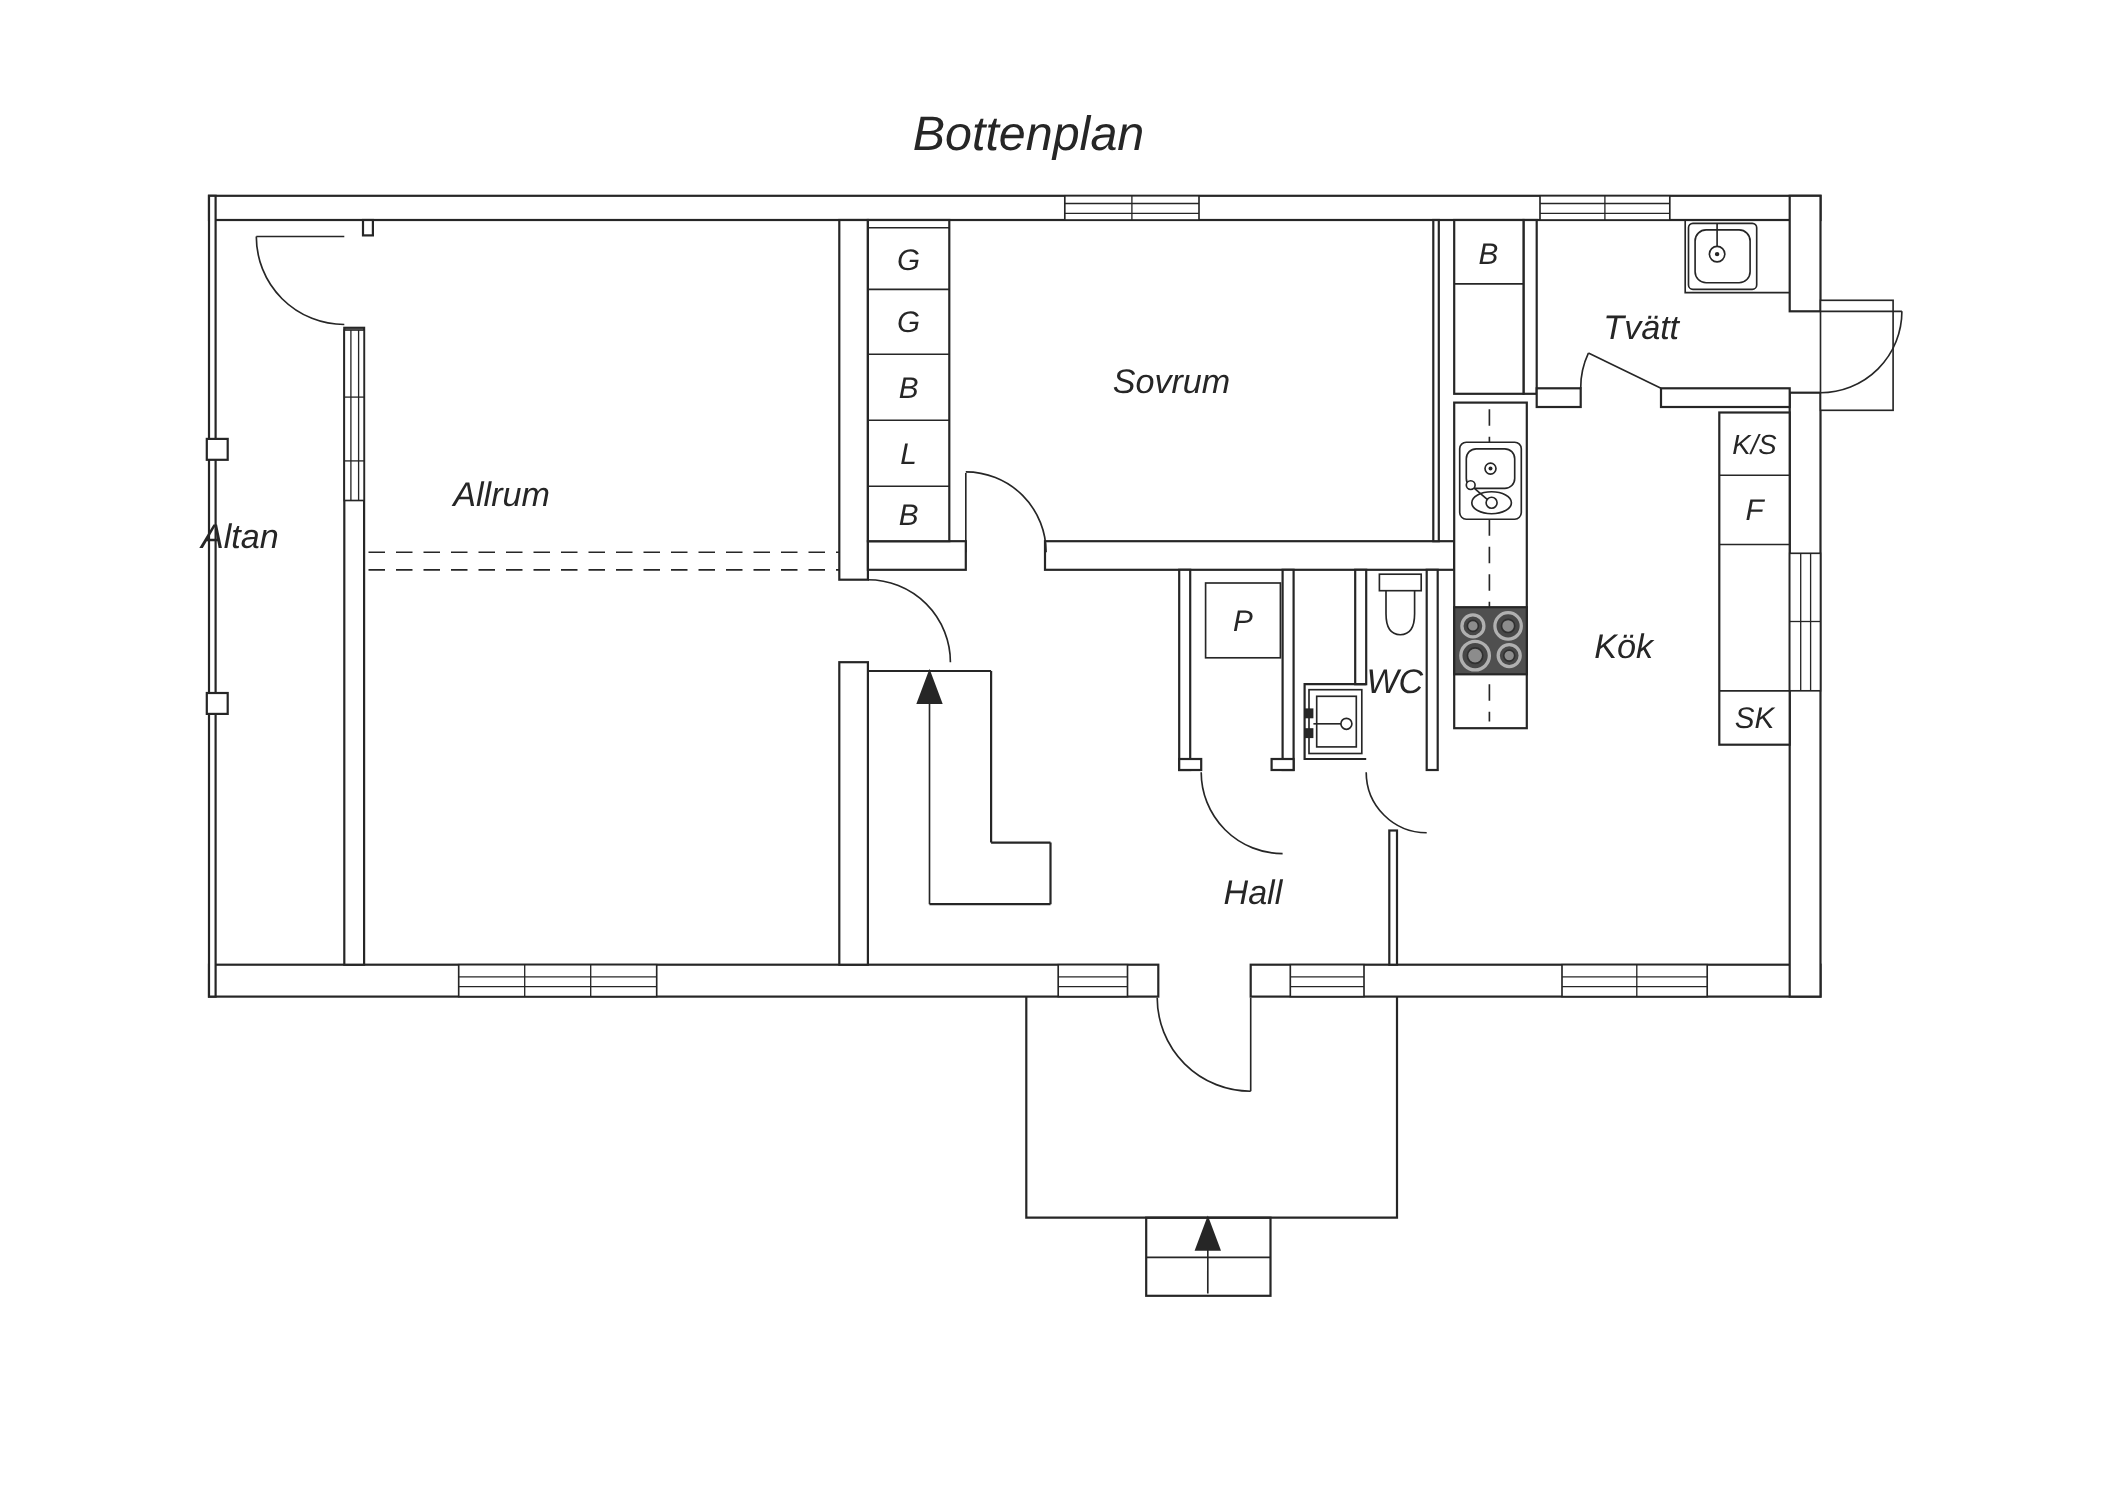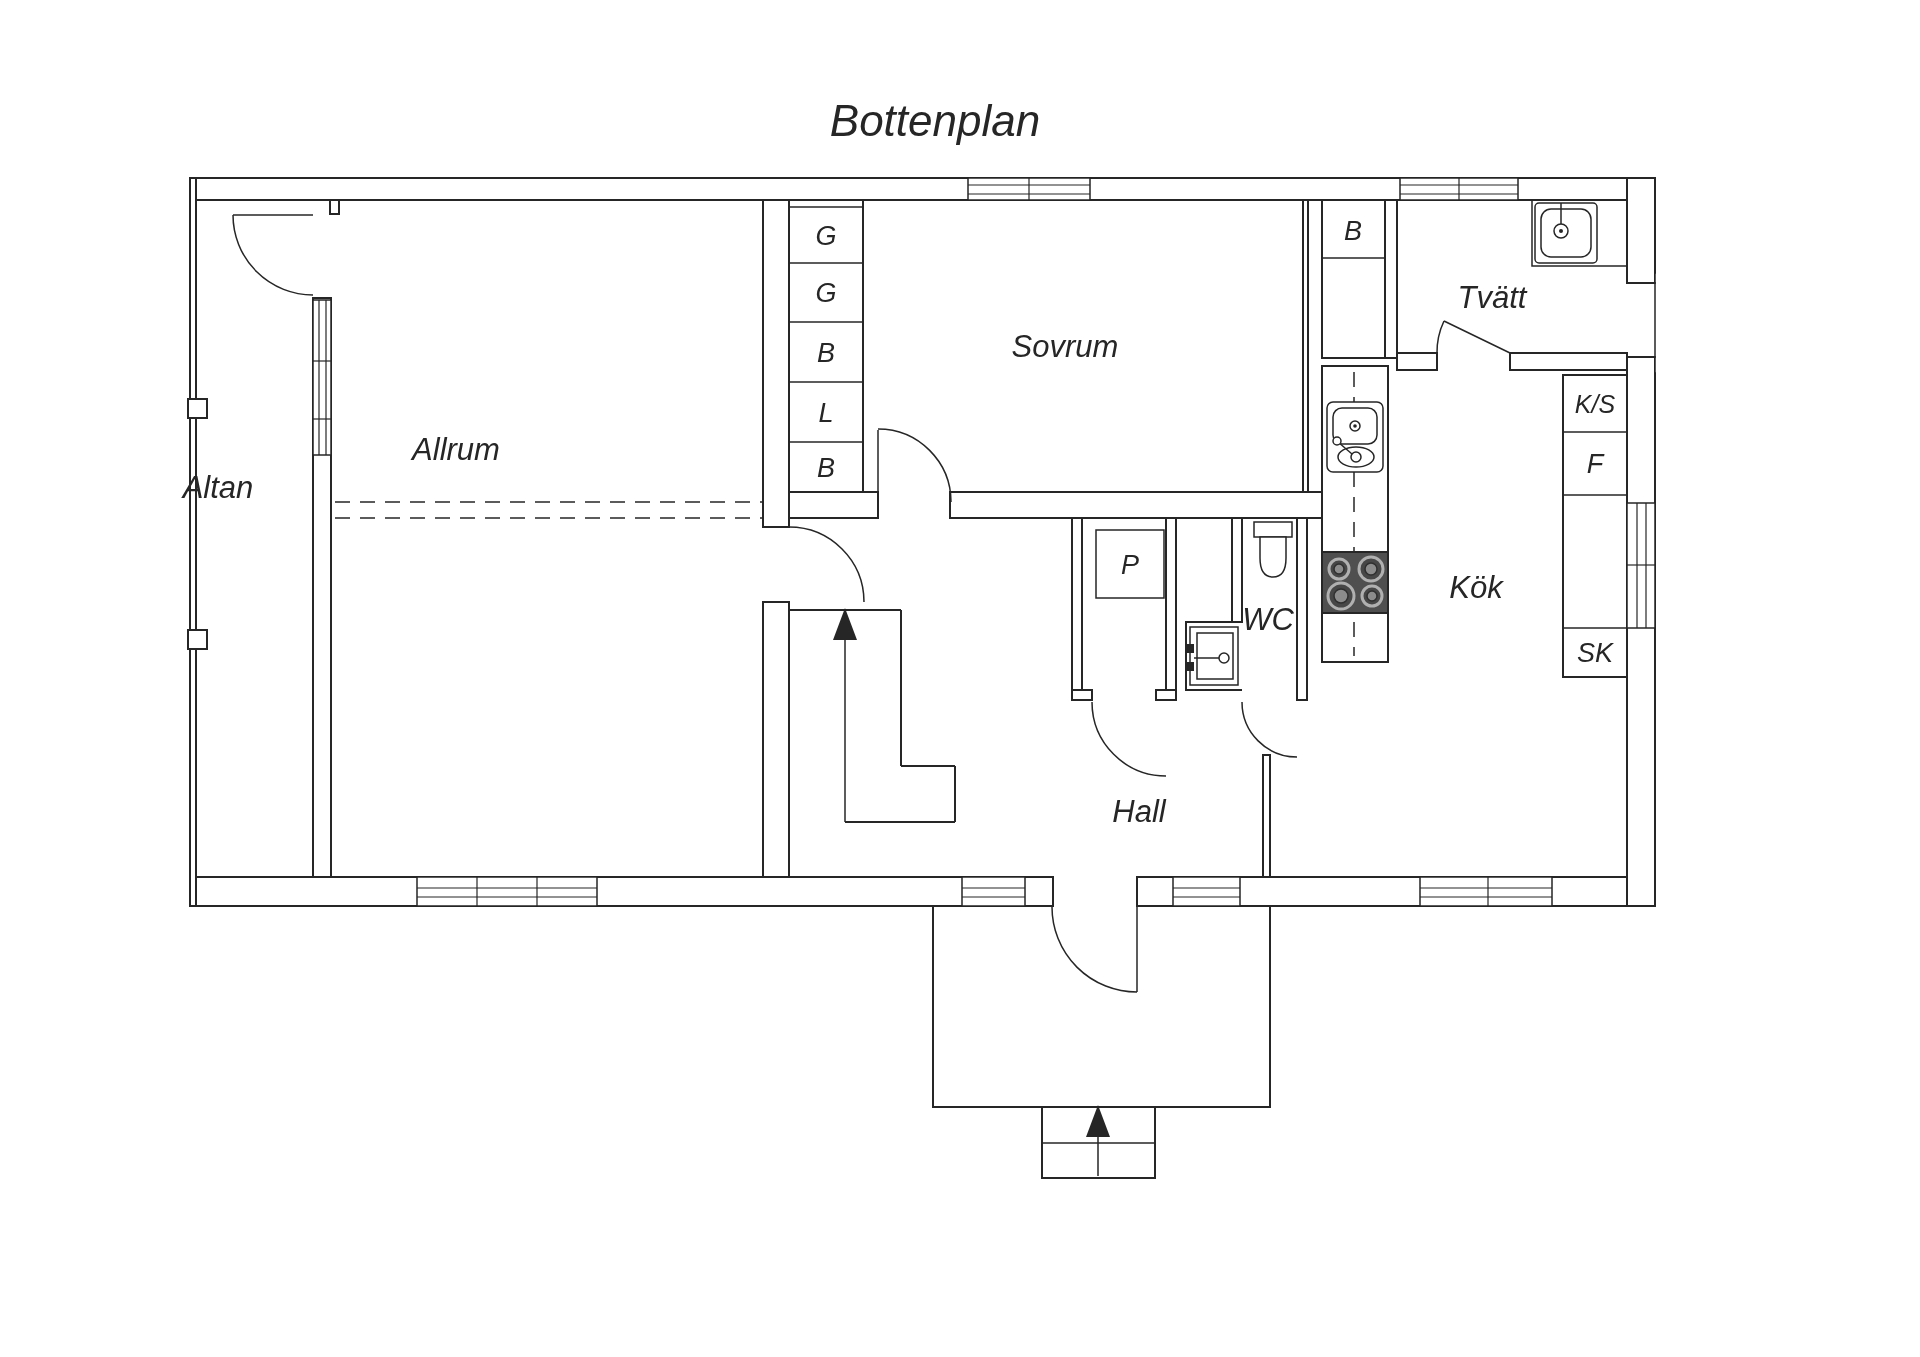--- a/index.html
+++ b/index.html
@@ -1,19 +1,19 @@
 <!DOCTYPE html>
 <html style="--line: #262626; --stove: #4f4f4f; --burner-ring: #b0b0b0; --background: #ffffff;"><head>
 <meta charset="utf-8">
 <style>
   :root{
     --line:#262626; --stove:#4f4f4f; --burner-ring:#b0b0b0; --background:#ffffff;
   }
   html,body{margin:0;padding:0;background:var(--background);}
-  .stage{position:relative;width:1656px;height:1357px;background:var(--background);overflow:hidden;}
+  .stage{position:relative;width:1920px;height:1357px;background:var(--background);overflow:hidden;}
   svg{display:block}
   .w{fill:#fff;stroke:var(--line);stroke-width:2;}
   .ln{fill:none;stroke:var(--line);stroke-width:2;}
   .thin{stroke-width:1.5;}
   .glass{fill:none;stroke:var(--line);stroke-width:1.2;}
   .arc{fill:none;stroke:var(--line);stroke-width:1.5;}
   .dash{fill:none;stroke:var(--line);stroke-width:1.5;stroke-dasharray:15 10;}
   .fixture{fill:#fff;stroke:var(--line);stroke-width:1.5;}
   .stove{fill:var(--stove);stroke:var(--line);stroke-width:2;}
   .burner{fill:#474747;stroke:var(--burner-ring);stroke-width:3;}

